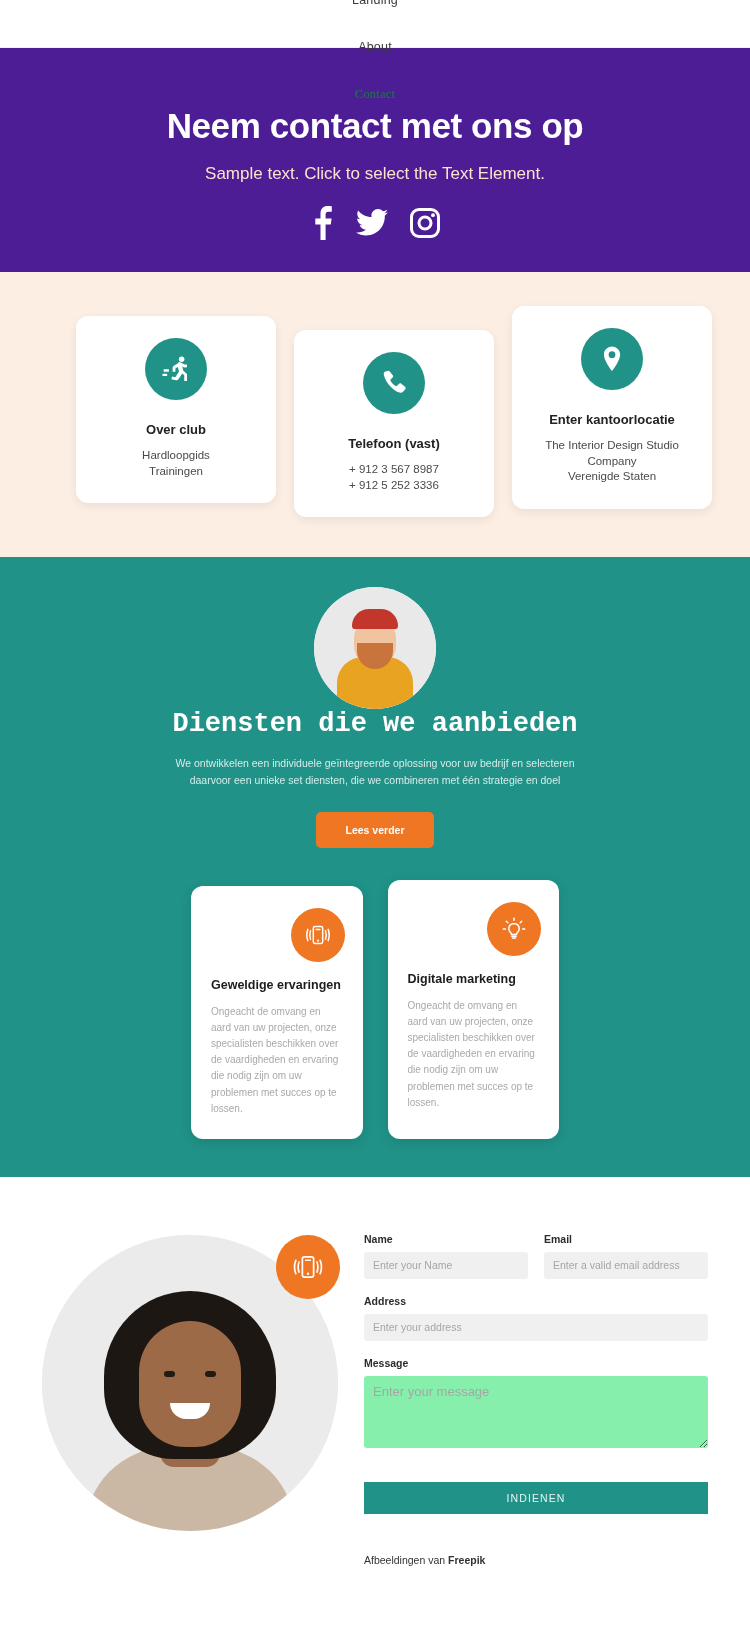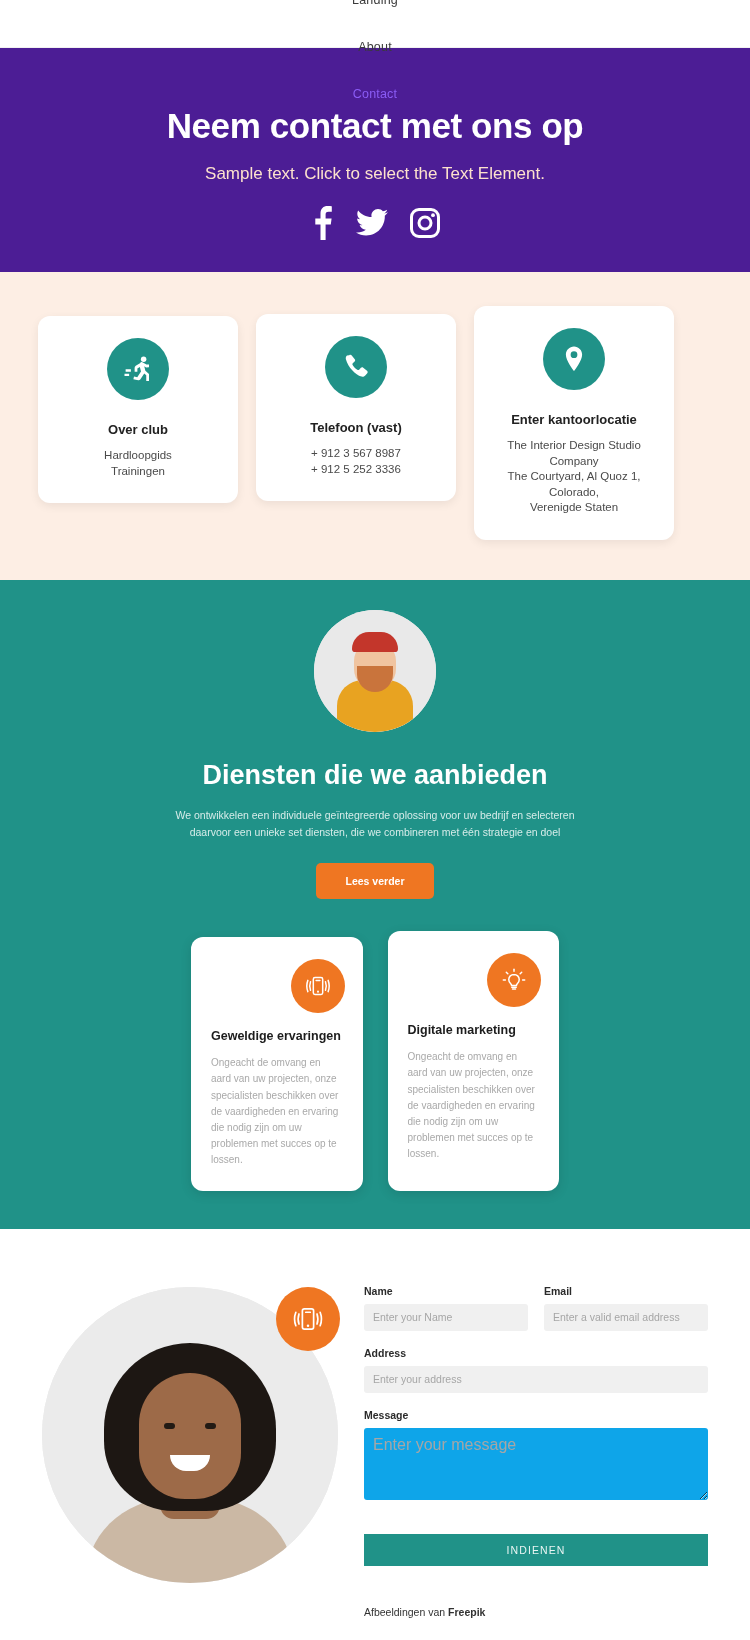--- a/index.html
+++ b/index.html
@@ -21,21 +21,21 @@
     border-bottom: 1px solid #f1f1f1;
     flex-direction: column;
   }
   .navlink {
     font-size: 12.5px;
     color: #3b3b3b;
     letter-spacing: .2px;
     text-decoration: none;
     cursor: pointer;
   }
-  .navlink.active { color: #8b5cf6; }
+  .navlink.active { color: #15803d; font-family: Liberation Serif, serif; }
 
   
   .hero {
     background: #4c1d95;
     height: 224px;
     padding-top: 58px;
     text-align: center;
   }
   .hero-title {
     color: #ffffff;
@@ -55,34 +55,34 @@
     align-items: center;
     gap: 22px;
   }
   .socials svg { display: block; }
 
   
   .contact-band {
     background: #fdeee4;
     padding: 34px 38px 40px 38px;
     display: flex;
-    justify-content: flex-start;
+    justify-content: flex-end;
     align-items: flex-start;
     gap: 18px;
   }
   .ccard {
     background: #ffffff;
     border-radius: 12px;
     box-shadow: 0 3px 10px rgba(0,0,0,.07);
     width: 200px;
     padding: 22px 14px 24px 14px;
     text-align: center;
   }
   .ccard.c1 { margin-top: 10px; }
-  .ccard.c2 { margin-top: 8px; }
+  .ccard.c2 { margin-top: 24px; }
   .ccard.c3 { margin-top: 0px; }
   .circle-icon {
     width: 62px; height: 62px;
     border-radius: 50%;
     background: #209288;
     margin: 0 auto 22px auto;
     display: flex; align-items: center; justify-content: center;
   }
   .ccard-title {
     font-size: 13px;
@@ -104,24 +104,24 @@
   }
   .avatar-round {
     width: 122px; height: 122px;
     border-radius: 50%;
     margin: 0 auto;
     overflow: hidden;
     background: #e8e8e8;
     position: relative;
   }
   .svc-title {
-    margin-top: 28px;
     color: #ffffff;
     font-size: 27px;
     font-weight: bold;
+    font-family: Liberation Mono, monospace;
   }
   .svc-desc {
     margin: 16px auto 0 auto;
     width: 430px;
     color: #d6ece9;
     font-size: 10.5px;
     line-height: 1.65;
     text-align: center;
   }
   .lees-btn {
@@ -217,25 +217,25 @@
     border-radius: 3px;
     padding: 0 9px;
     font-size: 10.5px;
     color: #333;
     font-family: "Liberation Sans", sans-serif;
   }
   .finput::placeholder { color: #a6a6a6; }
   .ftext {
     width: 100%;
     height: 72px;
-    background: #0ea5e9;
+    background: #86efac;
     border: none;
     border-radius: 3px;
     padding: 8px 9px;
-    font-size: 16px;
+    font-size: 13px;
     color: #333;
     resize: vertical;
     font-family: "Liberation Sans", sans-serif;
   }
   .ftext::placeholder { color: #a6a6a6; }
   .submit-btn {
     margin-top: 14px;
     width: 100%;
     height: 32px;
     background: #209288;
@@ -332,21 +332,20 @@
   </div>
 
   <div class="ccard c3">
     <div class="circle-icon">
       <svg width="30" height="30" viewBox="0 0 24 24" fill="#fff">
         <path d="M12 2C8.4 2 5.5 4.9 5.5 8.5c0 4.6 5.6 12 6.5 13.1.9-1.1 6.5-8.5 6.5-13.1C18.5 4.9 15.6 2 12 2zm0 9.2a2.7 2.7 0 1 1 0-5.4 2.7 2.7 0 0 1 0 5.4z"></path>
       </svg>
     </div>
     <div class="ccard-title">Enter kantoorlocatie</div>
     <div class="ccard-line">The Interior Design Studio Company</div>
-    <div class="ccard-line">The Courtyard, Al Quoz 1, Colorado,</div>
     <div class="ccard-line">Verenigde Staten</div>
   </div>
 
 </div>
 
 <div class="services">
 
   <div class="avatar-round">
     <div class="p1-bg"></div>
     <div class="p1-body"></div>

